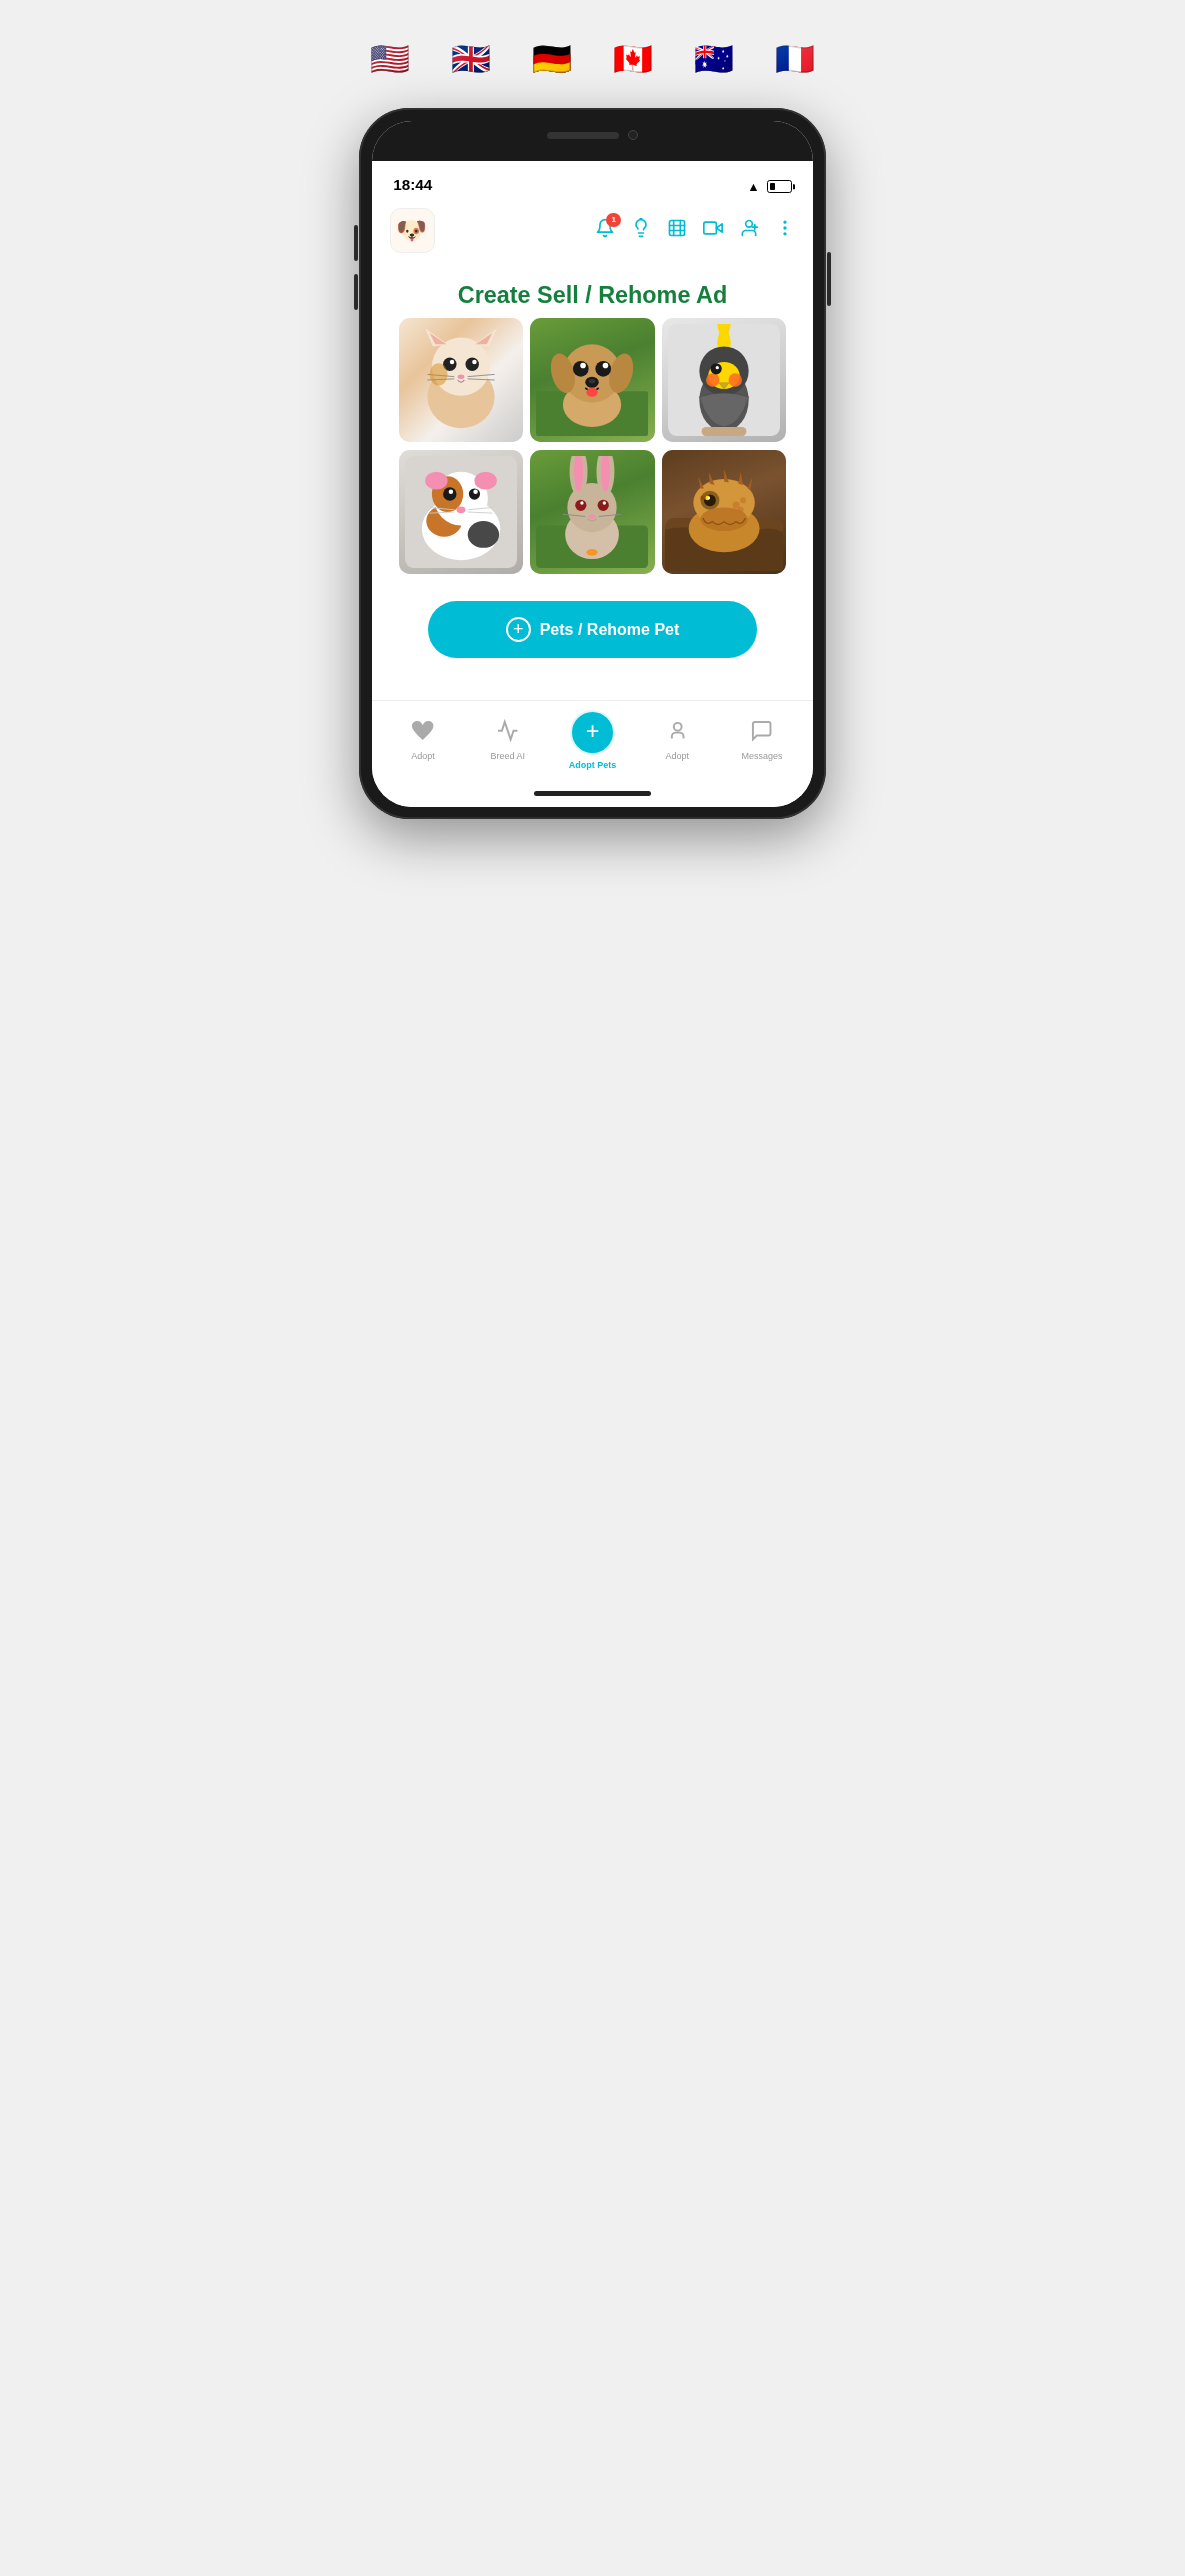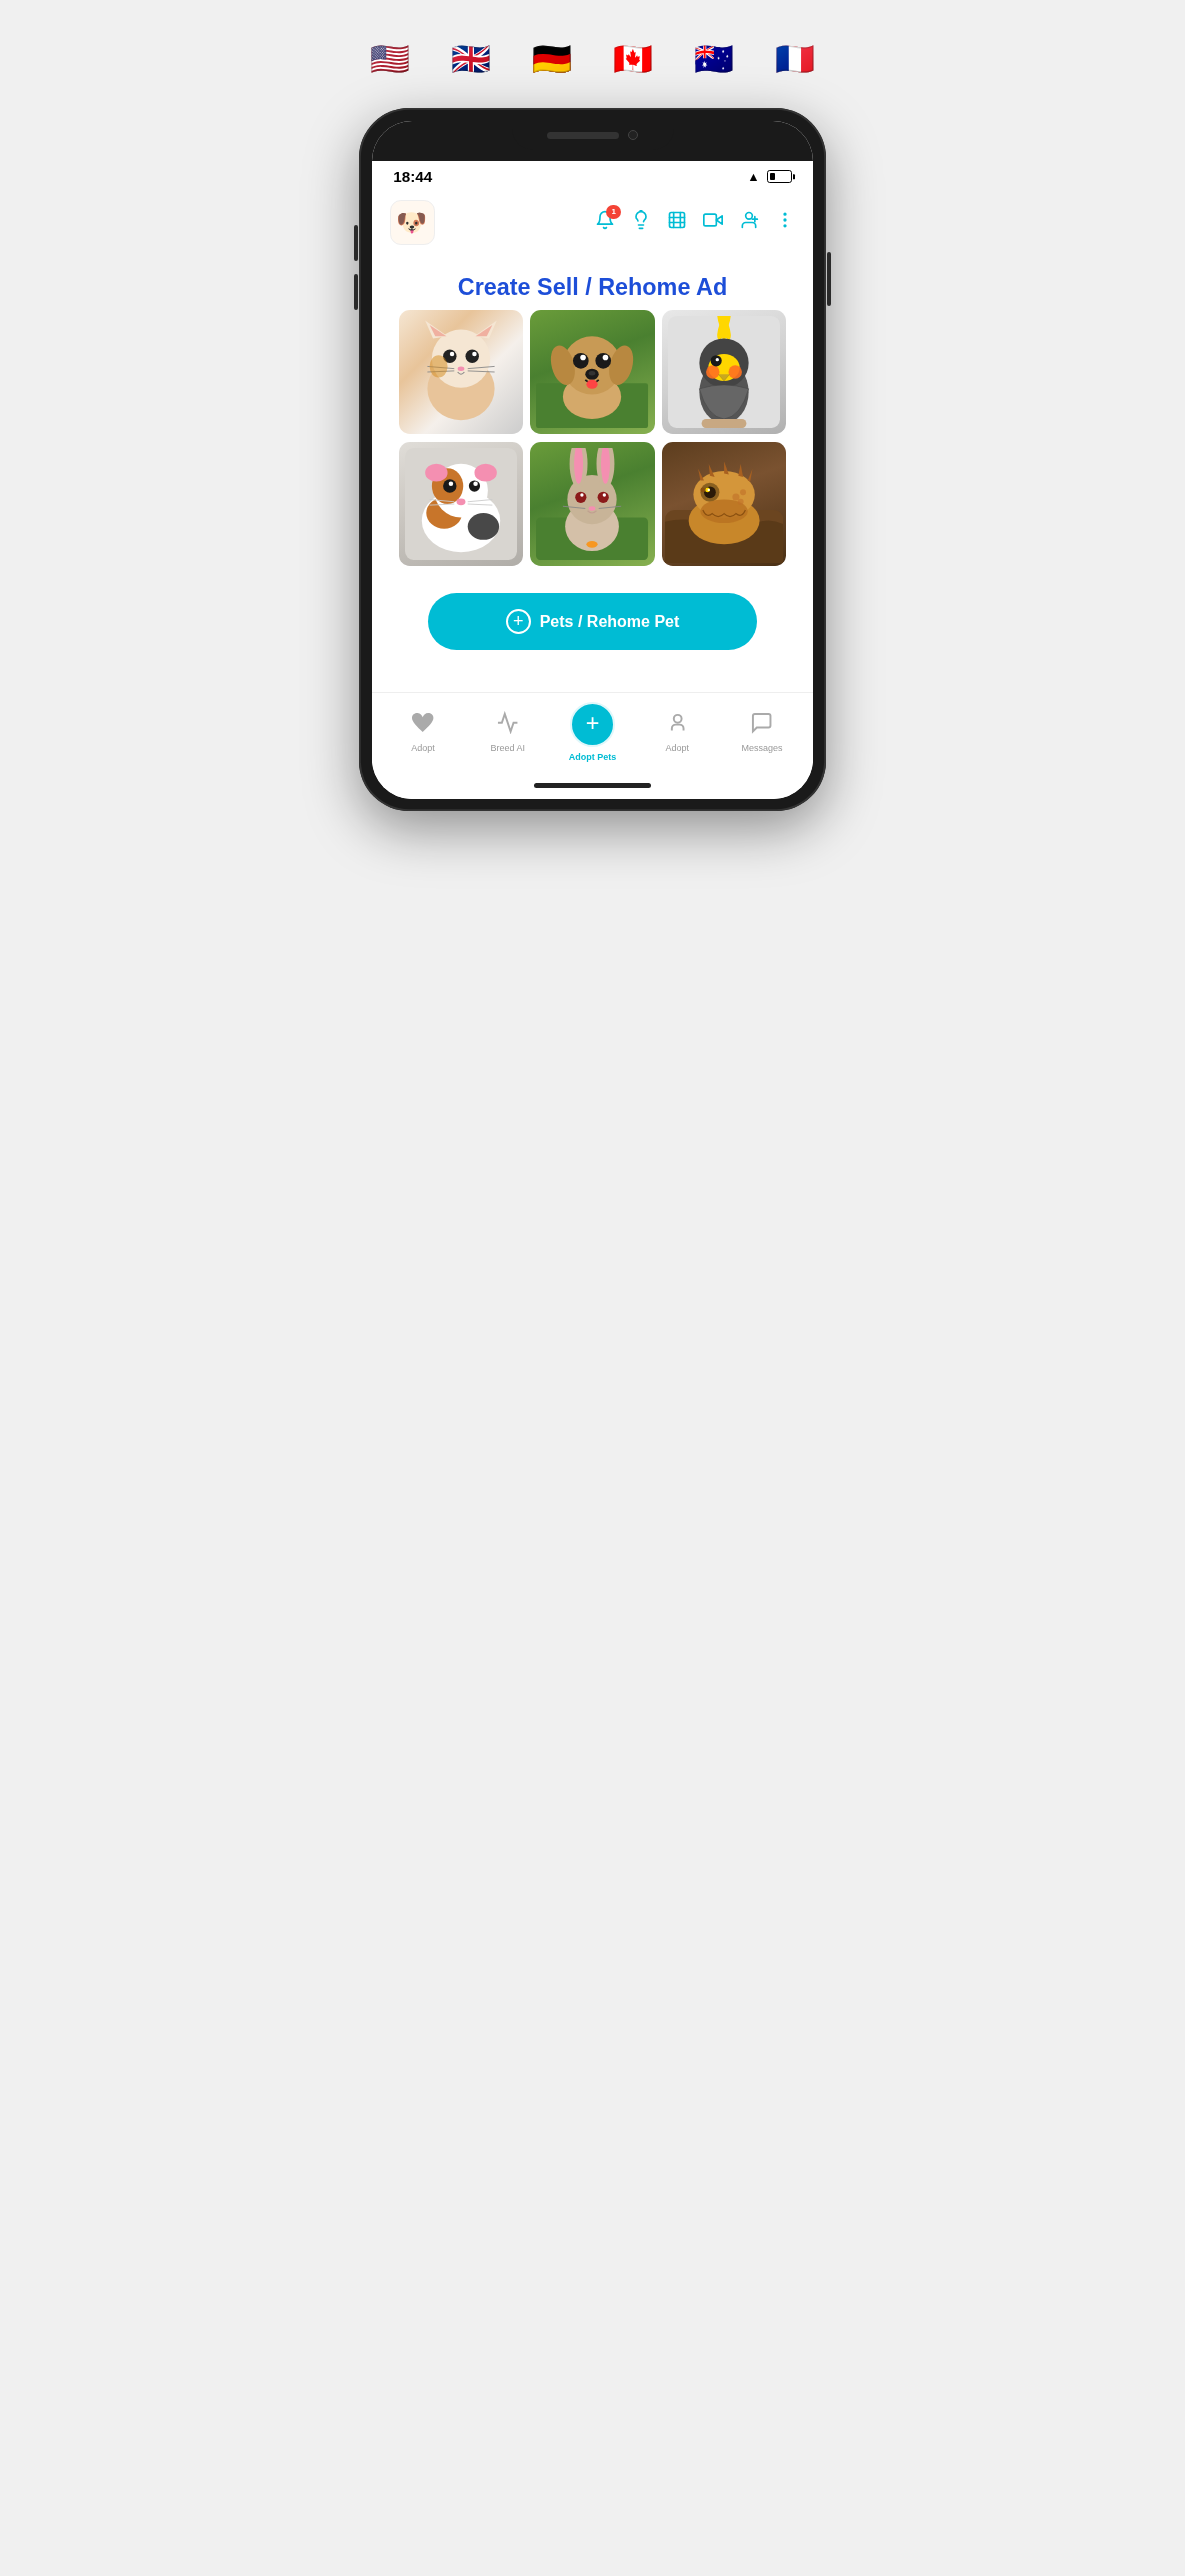--- a/index.html
+++ b/index.html
@@ -94,23 +94,24 @@
     .notch-camera {
       width: 10.8px;
       height: 10.8px;
       background: #222;
       border-radius: 50%;
       border: 1.8px solid #444;
     }
     .status-bar {
       background: #fff;
       display: flex;
-      align-items: center;
+      align-items: flex-end;
       justify-content: space-between;
       padding: 7.2px 21.6px 3.6px;
+      margin-top: 8px;
     }
     .status-time {
       font-size: 15.3px;
       font-weight: 600;
       color: #000;
     }
     .status-icons {
       display: flex;
       align-items: center;
       gap: 7.2px;
@@ -190,21 +191,21 @@
       justify-content: center;
       font-weight: 700;
     }
     .app-content {
       padding: 18px 27px 9px;
       background: #fff;
     }
     .page-title {
       font-size: 23.4px;
       font-weight: 700;
-      color: #1d4ed8;
+      color: #15803d;
       text-align: center;
       margin-bottom: 8px;
     }
     .page-desc {
       font-size: 13.5px;
       color: #333;
       text-align: center;
       line-height: 1.6;
       margin-bottom: 12.6px;
     }

